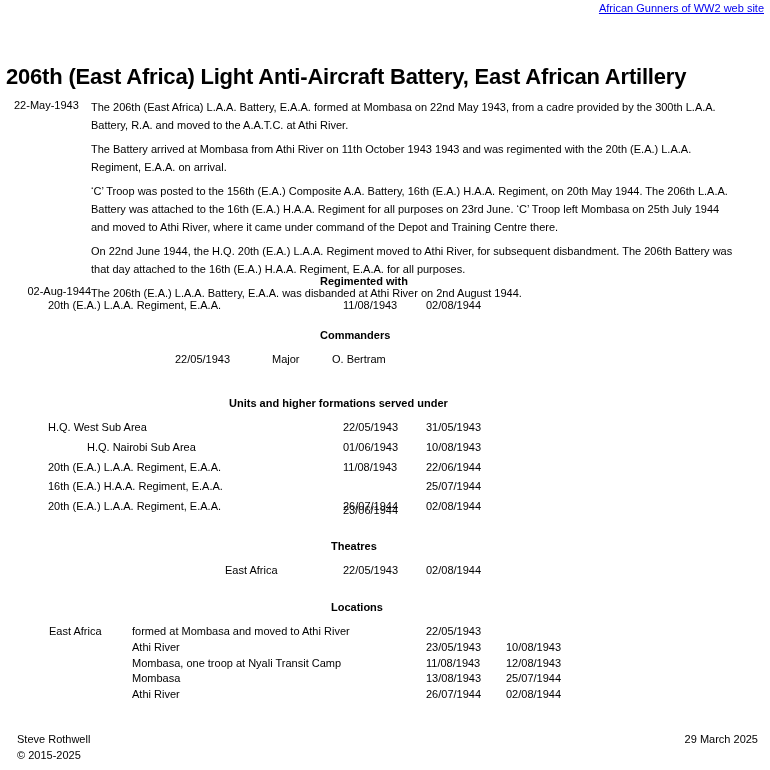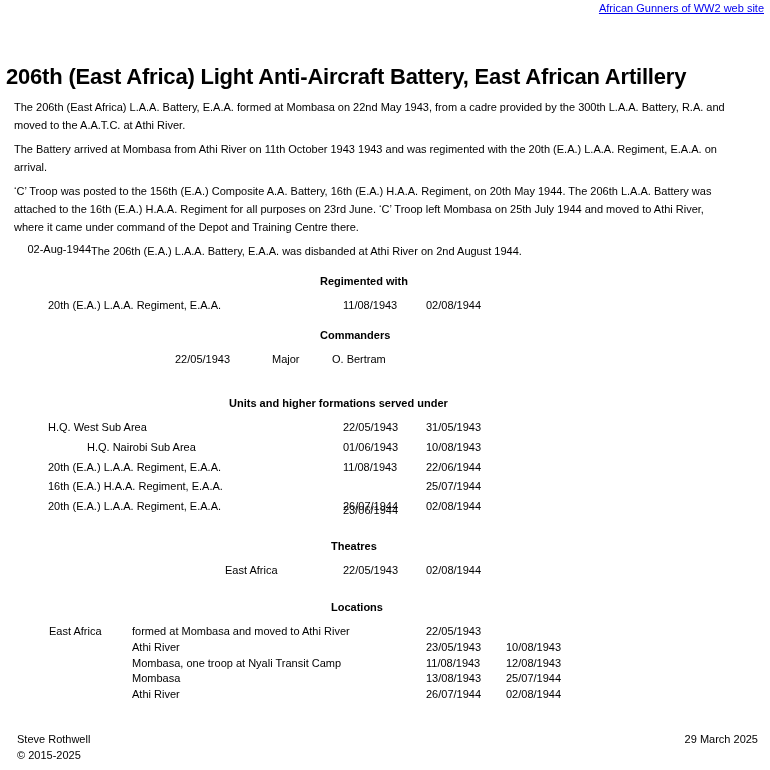--- a/index.html
+++ b/index.html
@@ -21,24 +21,26 @@
   </style>
 </head>
 <body>
 
 <a class="abs toplink" href="#">African Gunners of WW2 web site</a>
 
 <div class="abs title">206th (East Africa) Light Anti-Aircraft Battery, East African Artillery</div>
 
 <div class="hist">
   <div class="hrow">
+    <div class="hdate">22-May-1943</div>
     <div class="hpara">
       <p>The 206th (East Africa) L.A.A. Battery, E.A.A. formed at Mombasa on 22nd May 1943, from a cadre provided by the 300th L.A.A. Battery, R.A. and moved to the A.A.T.C. at Athi River.</p>
       <p>The Battery arrived at Mombasa from Athi River on 11th October 1943 1943 and was regimented with the 20th (E.A.) L.A.A. Regiment, E.A.A. on arrival.</p>
       <p>‘C’ Troop was posted to the 156th (E.A.) Composite A.A. Battery, 16th (E.A.) H.A.A. Regiment, on 20th May 1944.  The 206th L.A.A. Battery was attached to the 16th (E.A.) H.A.A. Regiment for all purposes on 23rd June.  ‘C’ Troop left Mombasa on 25th July 1944 and moved to Athi River, where it came under command of the Depot and Training Centre there.</p>
+      <p>On 22nd June 1944, the H.Q. 20th (E.A.) L.A.A. Regiment moved to Athi River, for subsequent disbandment.  The 206th Battery was that day attached to the 16th (E.A.) H.A.A. Regiment, E.A.A. for all purposes.</p>
     </div>
   </div>
   <div class="hrow">
     <div class="hdate" style="margin-left:-12px;width:89px;text-align:right;">02-Aug-1944</div>
     <div class="hpara">
       <p>The 206th (E.A.) L.A.A. Battery, E.A.A. was disbanded at Athi River on 2nd August 1944.</p>
     </div>
   </div>
 </div>
 

